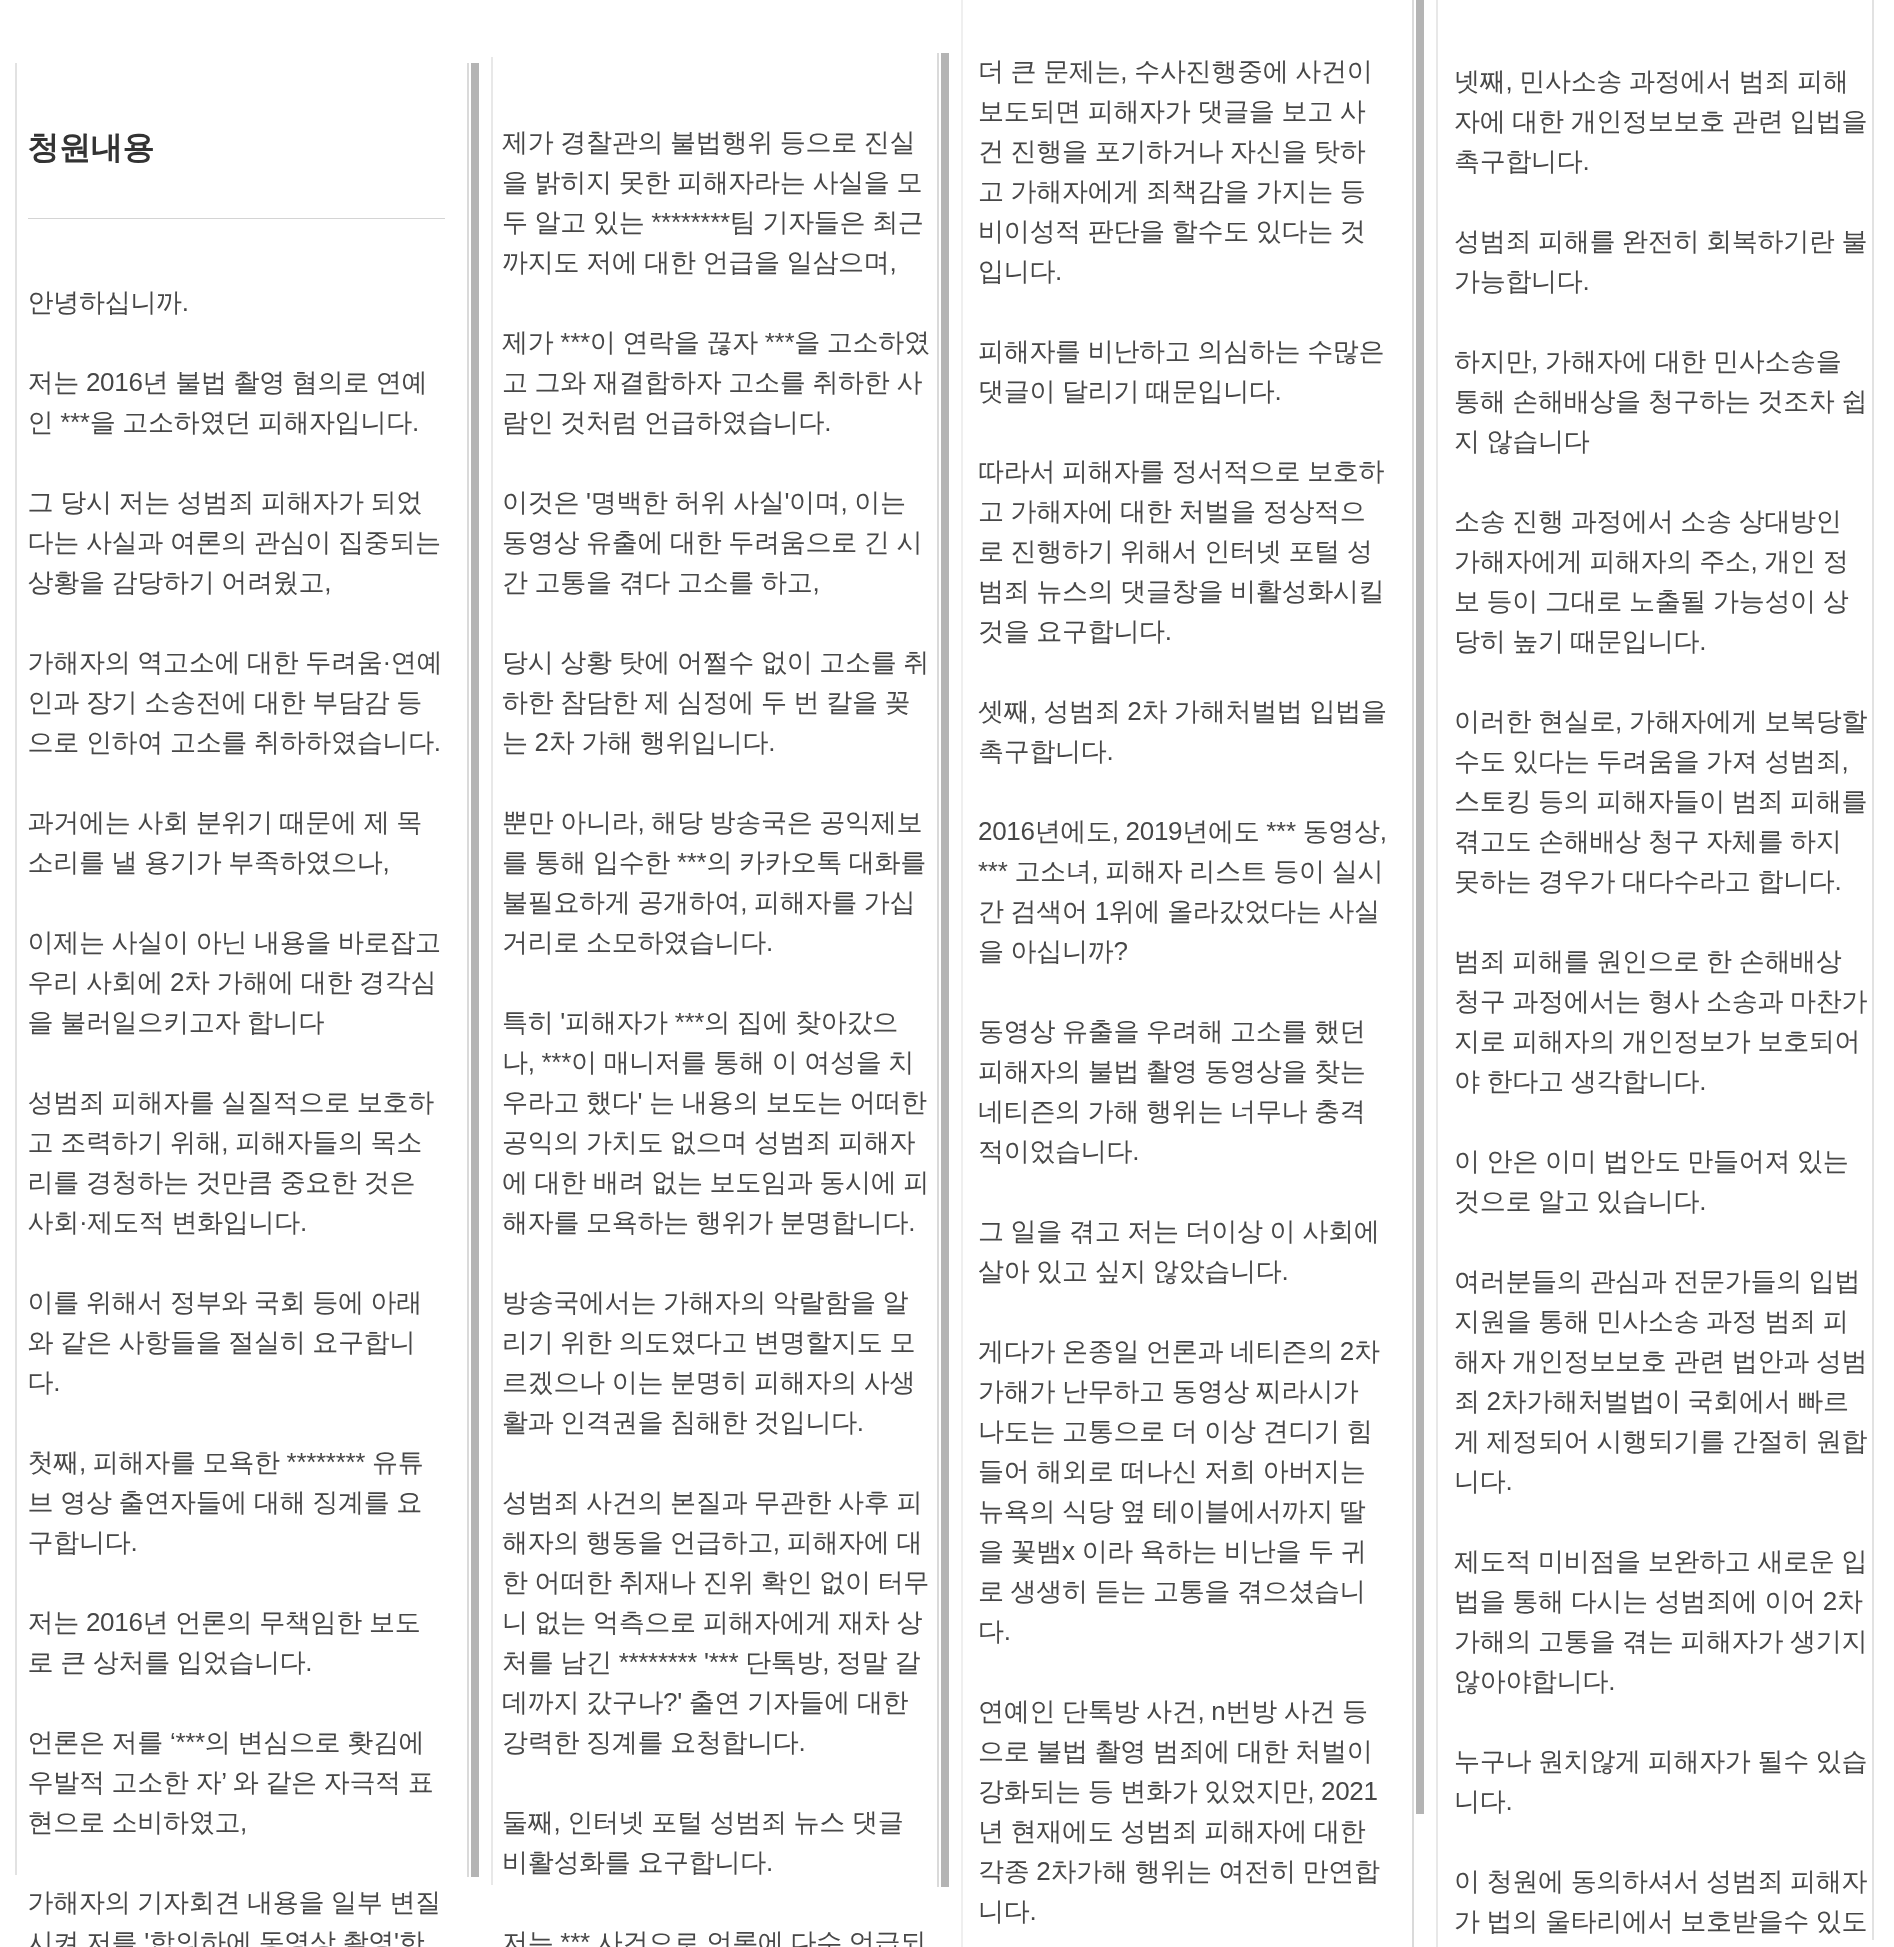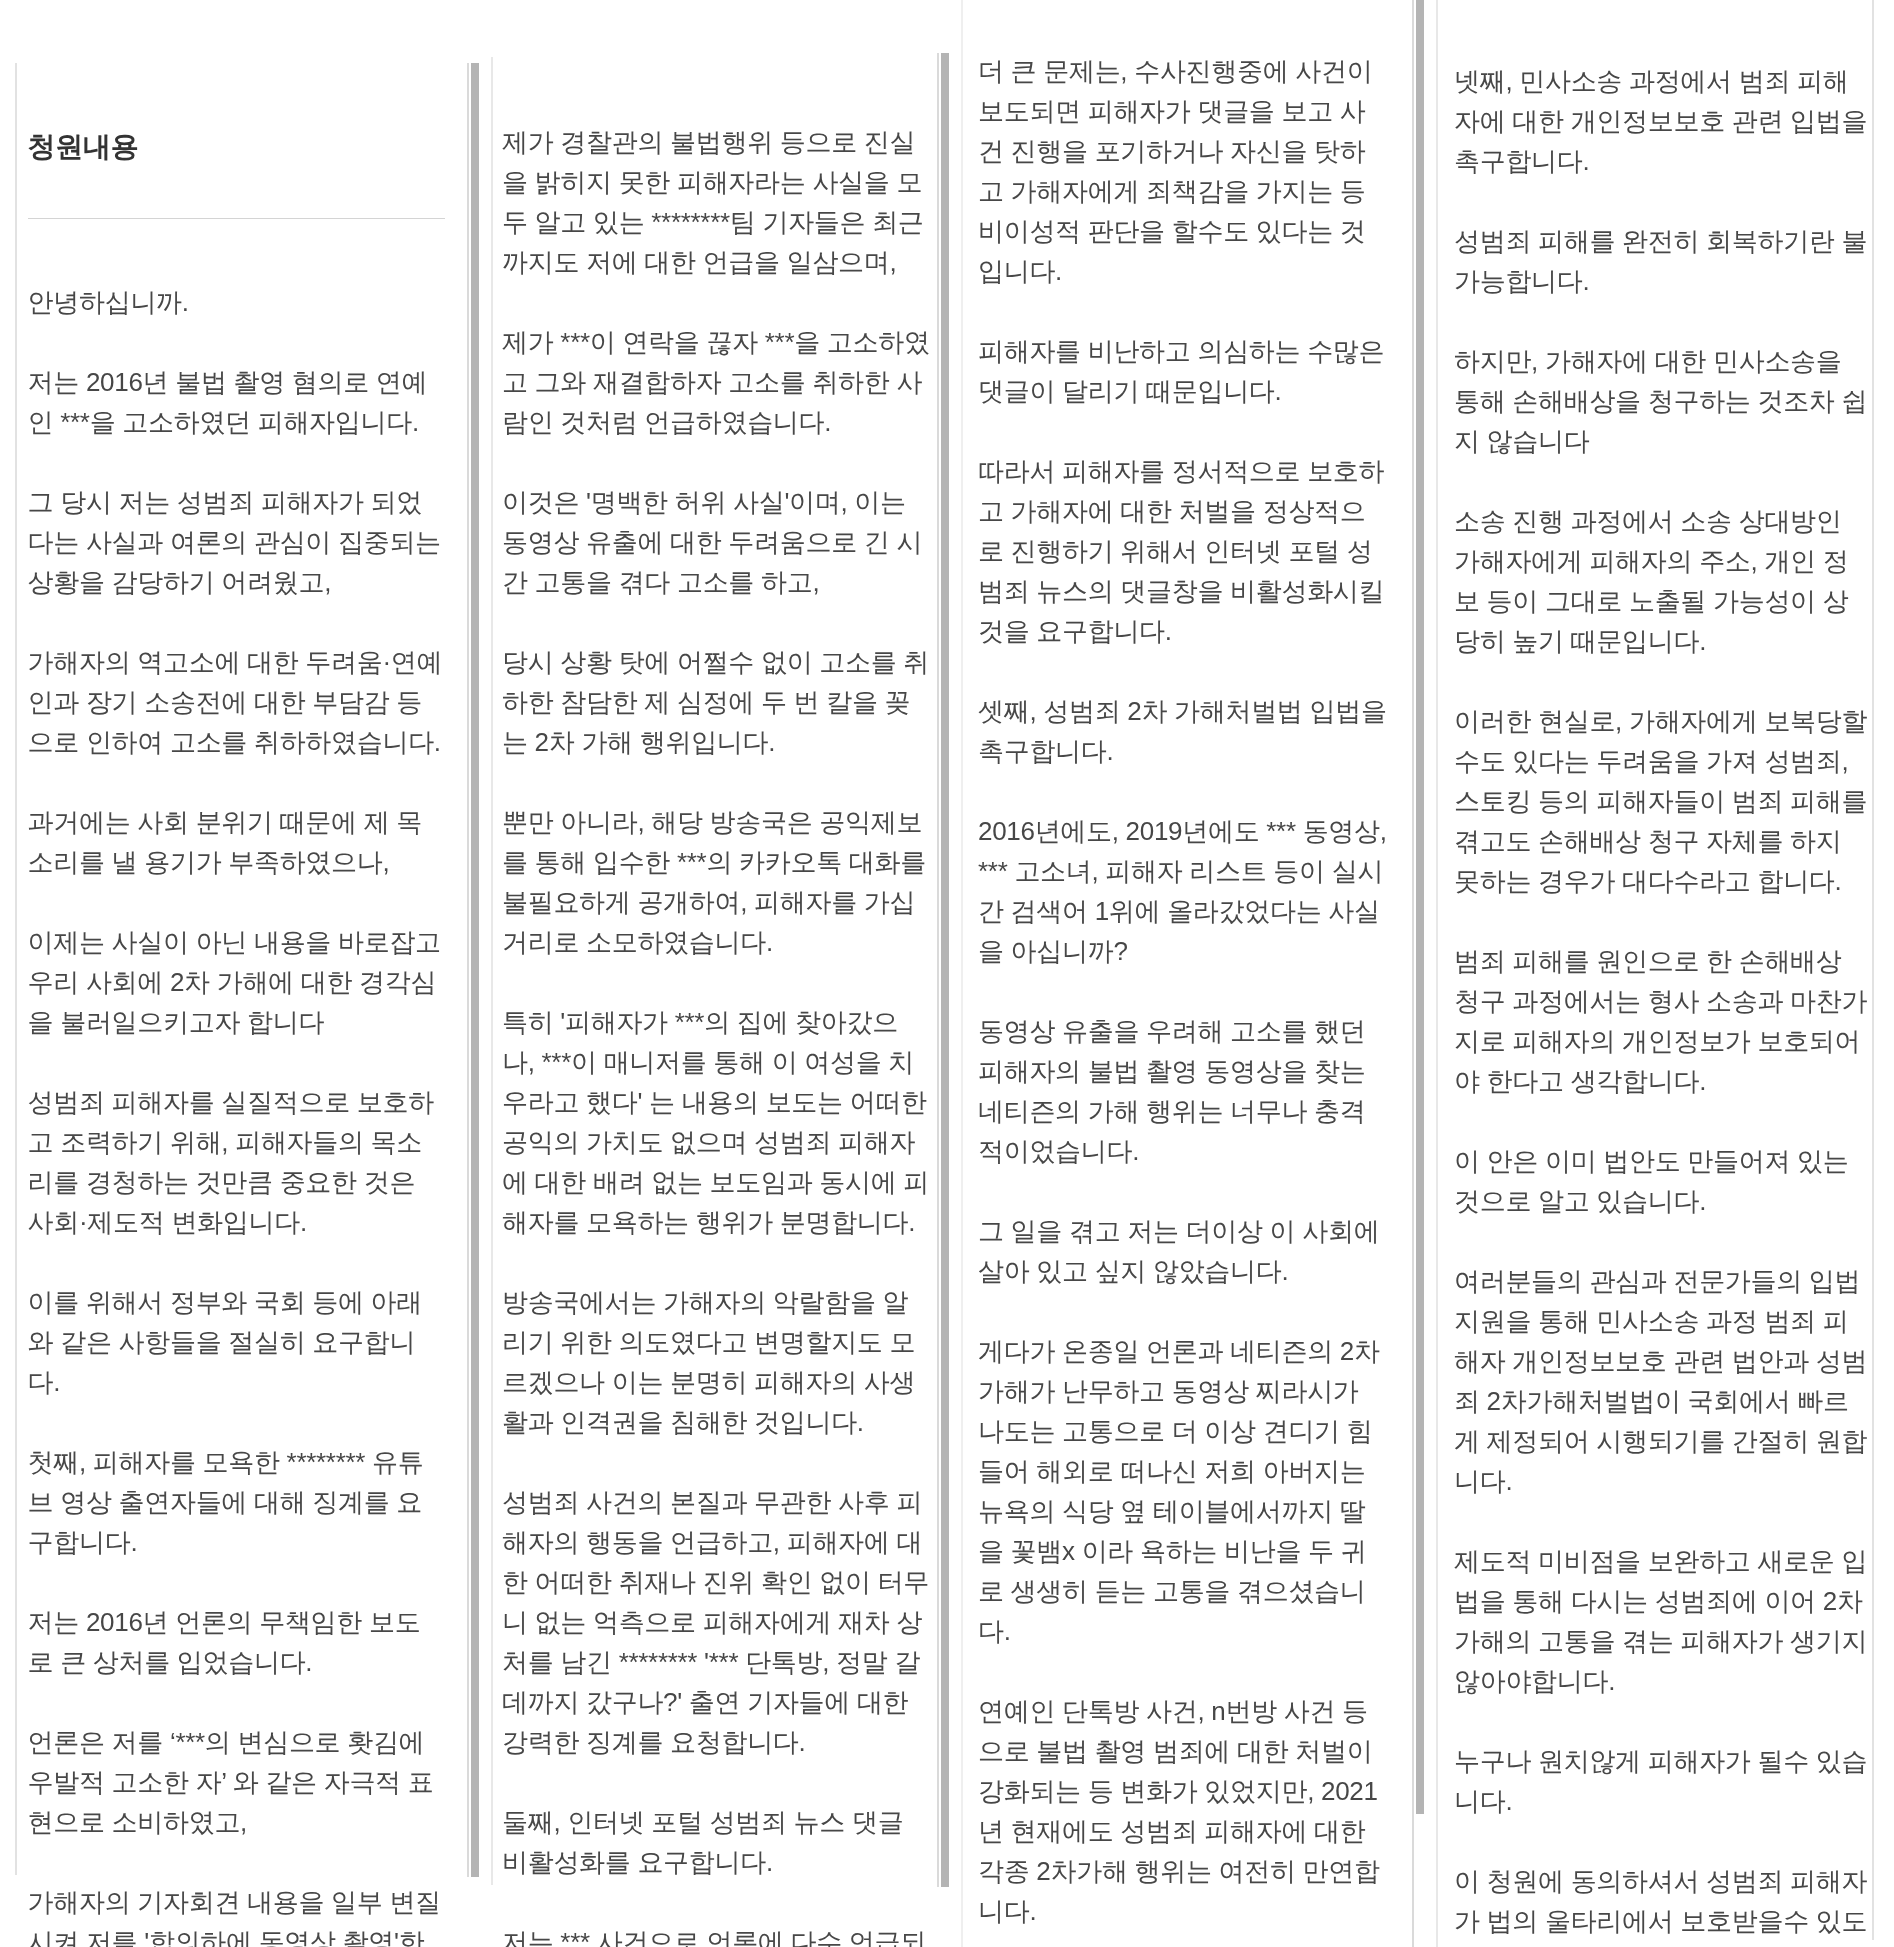--- a/index.html
+++ b/index.html
@@ -15,21 +15,21 @@
     position: absolute;
     color: #474747;
     font-size: 26px;
     line-height: 40px;
     letter-spacing: -0.3px;
     white-space: pre-line;
     word-break: normal;
     text-align: left;
   }
   .col-heading {
-    font-size: 28px;
+    font-size: 32px;
     line-height: 32px;
     font-weight: bold;
     color: #333333;
     letter-spacing: -0.3px;
     white-space: normal;
   }
   .title-rule {
     height: 0;
     border: none;
     border-top: 1.9px solid #d4d4d4;

